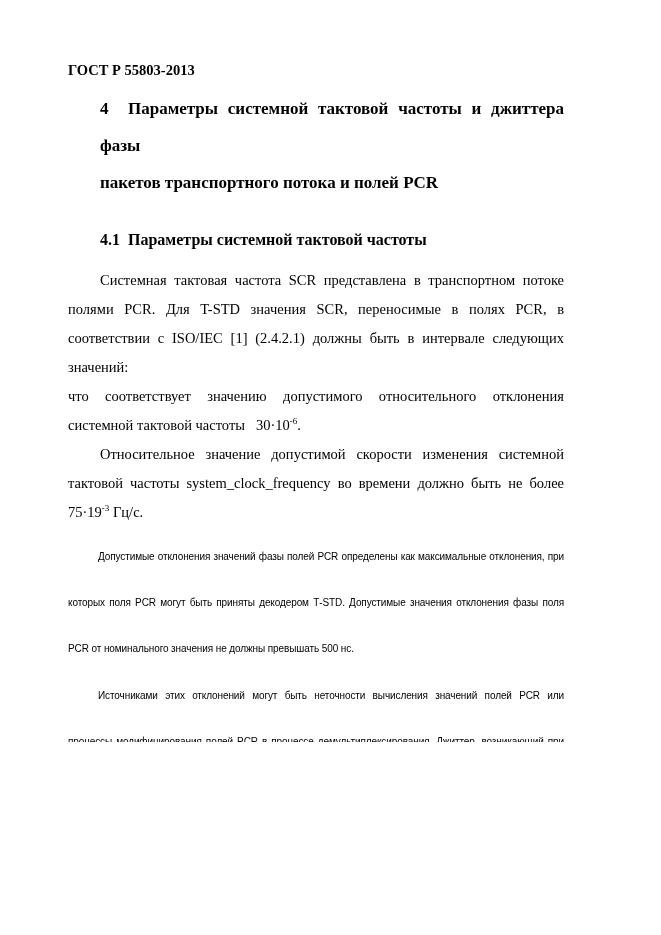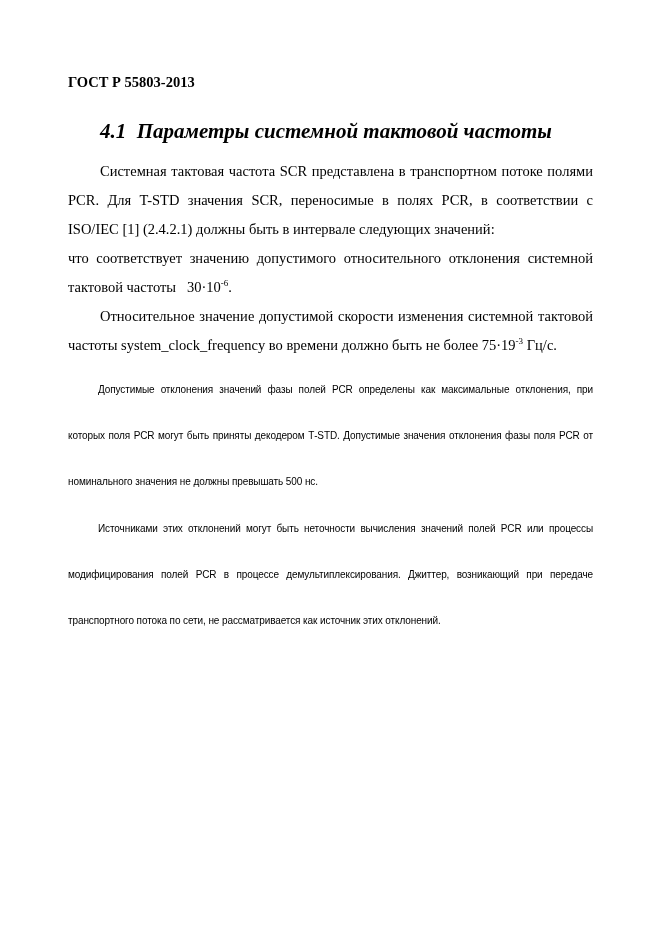--- a/index.html
+++ b/index.html
@@ -1,47 +1,46 @@
 <!DOCTYPE html>
 <html lang="ru"><head>
 <meta charset="utf-8">
 <style>
   html, body { margin: 0; padding: 0; background: #ffffff; }
   .page {
     position: relative;
     width: 661px;
     height: 742px;
-    margin: 12px auto;
+    margin: 0 auto;
     background: #ffffff;
     color: #000000;
     box-sizing: border-box;
-    padding: 60px 68px 0 68px;
+    padding: 60px 97px 0 68px;
     overflow: hidden;
   }
   .doc-code {
     font-family: "Liberation Serif", "DejaVu Serif", serif;
     font-weight: bold;
     font-size: 14.5px;
     line-height: 20px;
   }
   .h4-block {
     margin: 10px 0 0 32px;
     font-family: "Liberation Serif", "DejaVu Serif", serif;
     font-weight: bold;
     font-size: 17px;
     line-height: 37px;
   }
   .h4-just { text-align: justify; text-align-last: justify; }
   .h41 {
     margin: 28px 0 0 32px;
     font-family: "Liberation Serif", "DejaVu Serif", serif;
     font-weight: bold;
-    font-size: 21px;
+    font-size: 16px;
     line-height: 22px;
-    font-style: italic;
   }
   .serif-p {
     margin: 0;
     font-family: "Liberation Serif", "DejaVu Serif", serif;
     font-size: 14.5px;
     line-height: 29px;
     text-align: justify;
   }
   .serif-p.first { margin-top: 15px; }
   .serif-p.indent { text-indent: 32px; }
@@ -79,20 +78,22 @@
   }
 </style>
 </head>
 <body>
 
 <div class="page">
 
   <div class="doc-code">ГОСТ Р 55803-2013</div>
 
   <div class="h4-block">
+    <div class="h4-just">4&nbsp; Параметры системной тактовой частоты и джиттера фазы</div>
+    <div>пакетов транспортного потока и полей PCR</div>
   </div>
 
   <div class="h41">4.1&nbsp; Параметры системной тактовой частоты</div>
 
   <p class="serif-p first indent">Системная тактовая частота SCR представлена в транспортном потоке полями PCR. Для T-STD значения SCR, переносимые в полях PCR, в соответствии с ISO/IEC [1] (2.4.2.1) должны быть в интервале следующих значений:</p>
 
 
   <p class="serif-p"><span>что соответствует значению допустимого относительного отклонения системной такто­вой частоты &nbsp; 30·10</span><sup>-6</sup><span>.</span></p>
 
   <p class="serif-p indent"><span>Относительное значение допустимой скорости изменения системной тактовой час­тоты system_clock_frequency во времени должно быть не более 75·19</span><sup>-3</sup><span> Гц/с.</span></p>

